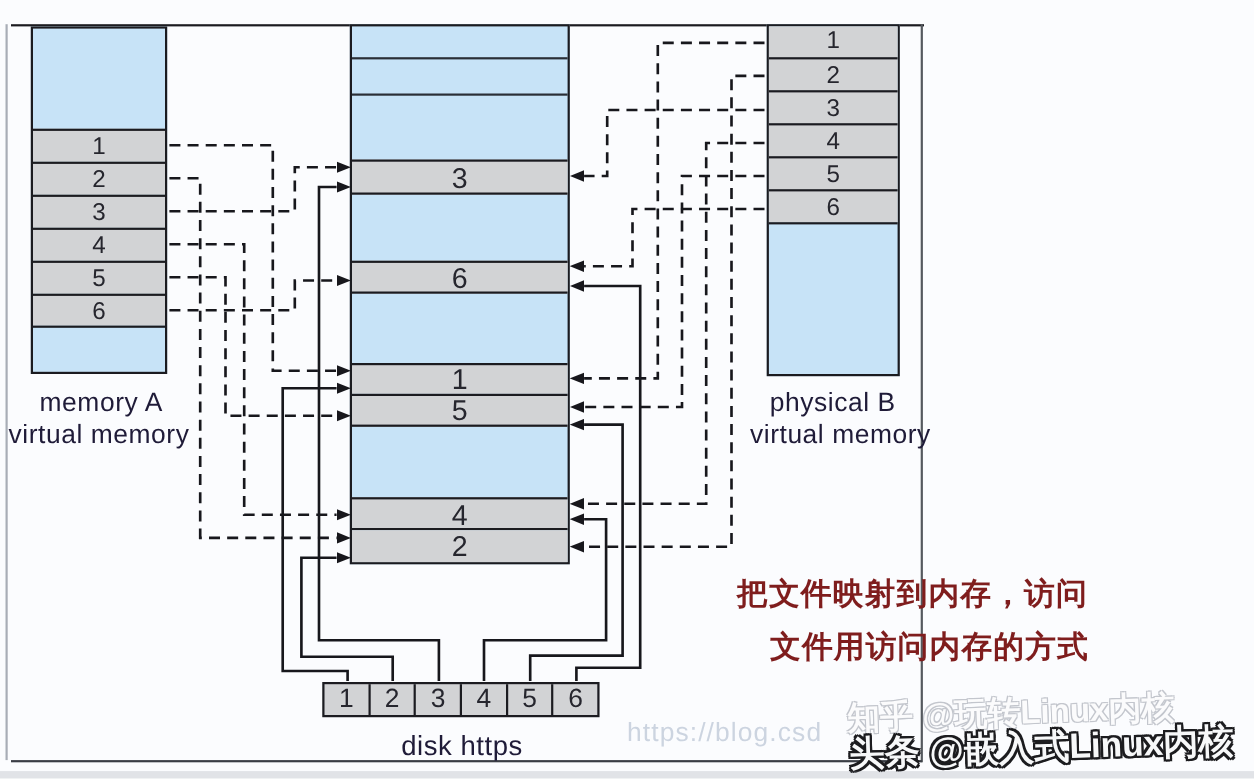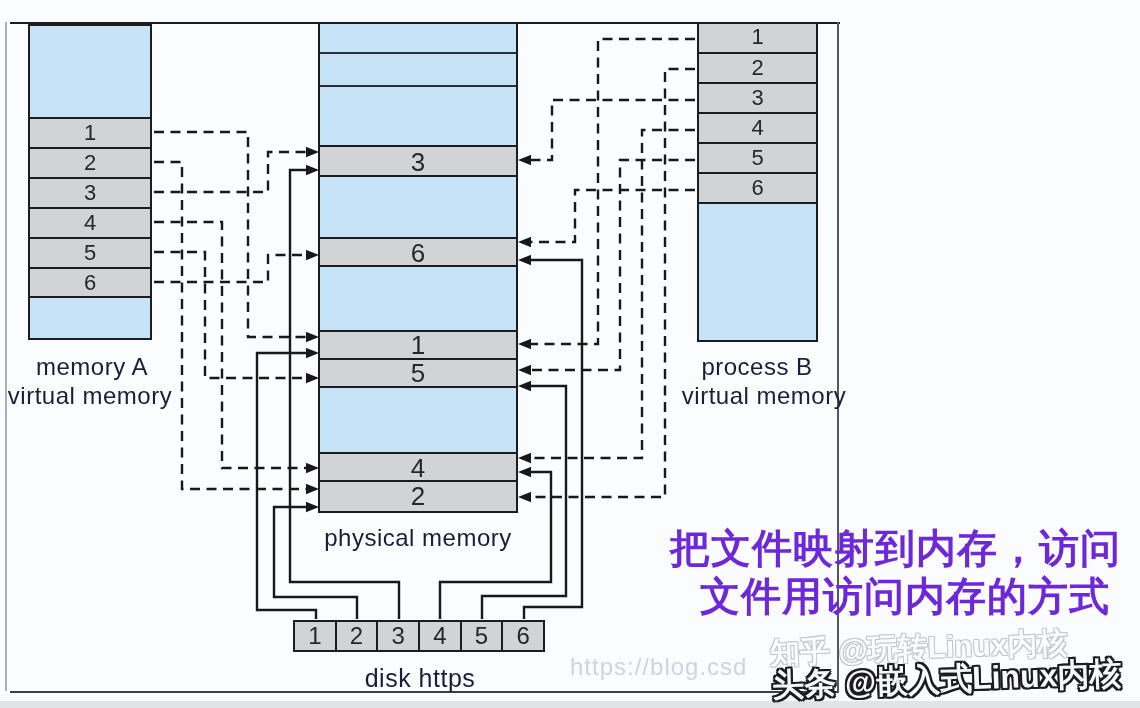--- a/index.html
+++ b/index.html
@@ -21,21 +21,21 @@
   #diskfile{position:absolute;display:flex;border:2px solid #1b1b20;background:#d2d3d5;box-sizing:border-box;}
   .dcell{flex:1;border-left:2px solid #1b1b20;text-align:center;font-size:24px;line-height:28px;color:#26262e;}
   .dcell:first-child{border-left:none;}
   
   .lbl{position:absolute;color:#1f1b38;font-size:24px;text-align:center;letter-spacing:0.5px;white-space:nowrap;}
   
   #edges-svg{position:absolute;left:0;top:0;pointer-events:none;}
   #edges-svg polyline{fill:none;stroke:#17171c;stroke-width:2.4px;}
   #edges-svg polyline.dashed{stroke-dasharray:10 6.5;}
   
-  .red-note{position:absolute;color:#6d28d9;font-size:40px;font-weight:bold;letter-spacing:1px;white-space:nowrap;}
+  .red-note{position:absolute;color:#7f1d1d;font-size:28px;font-weight:bold;letter-spacing:1px;white-space:nowrap;}
   
   .wm-url{position:absolute;color:#ccd4e0;font-size:24px;letter-spacing:1px;white-space:nowrap;}
   .wm-zhihu{position:absolute;color:rgba(255,255,255,0.93);font-size:30px;font-weight:bold;white-space:nowrap;
             text-shadow:1px 1px 0 #c3c6cd,-1px -1px 0 #c3c6cd,1px -1px 0 #c3c6cd,-1px 1px 0 #c3c6cd;
             transform:rotate(-2deg);}
   .wm-toutiao{position:absolute;color:#f7f8f9;font-size:32px;font-weight:bold;white-space:nowrap;
             text-shadow:2px 2px 0 #1c1c1f,-2px -2px 0 #1c1c1f,2px -2px 0 #1c1c1f,-2px 2px 0 #1c1c1f,
                         0 2px 0 #1c1c1f,0 -2px 0 #1c1c1f,2px 0 0 #1c1c1f,-2px 0 0 #1c1c1f;
             transform:rotate(-2deg);}
   .bottom-band{position:absolute;left:0;width:1140px;top:701px;height:7px;background:rgba(130,140,152,0.22);}
@@ -89,21 +89,20 @@
     <div class="cell pcell" style="top:334px;height:30px;border-bottom:2px solid #1b1b20;line-height:27px;">
         <span>5</span>
       </div>
     <div class="cell pcell" style="top:428px;height:30px;border-bottom:2px solid #1b1b20;line-height:28px;">
         <span>4</span>
       </div>
     <div class="cell pcell" style="top:458px;height:29px;border-top:none;line-height:28px;">
         <span>2</span>
       </div>
   </div>
-  <div class="lbl" style="left:318px;top:524px;width:200px;">physical memory</div>
 
   <div class="membox" style="left:697px;top:22px;width:121px;height:320px;">
     <div class="cell acell" style="top:0;height:28px;border-top:none;line-height:26px;">
         <span>1</span>
       </div>
     <div class="cell acell" style="top:28px;height:30px;">
         <span>2</span>
       </div>
     <div class="cell acell" style="top:58px;height:30px;">
         <span>3</span>
@@ -112,21 +111,21 @@
         <span>4</span>
       </div>
     <div class="cell acell" style="top:118px;height:30px;">
         <span>5</span>
       </div>
     <div class="cell acell" style="top:148px;height:30px;">
         <span>6</span>
       </div>
     <div class="divider" style="top:178px;"></div>
   </div>
-  <div class="lbl" style="left:681px;top:353px;width:152px;">process B</div>
+  <div class="lbl" style="left:681px;top:353px;width:152px;">physical B</div>
   <div class="lbl" style="left:666px;top:382px;width:196px;">virtual memory</div>
 
   <div id="diskfile" style="left:293px;top:620px;width:252px;height:32px;">
     <div class="dcell"><span>1</span></div>
     <div class="dcell"><span>2</span></div>
     <div class="dcell"><span>3</span></div>
     <div class="dcell"><span>4</span></div>
     <div class="dcell"><span>5</span></div>
     <div class="dcell"><span>6</span></div>
   </div>

